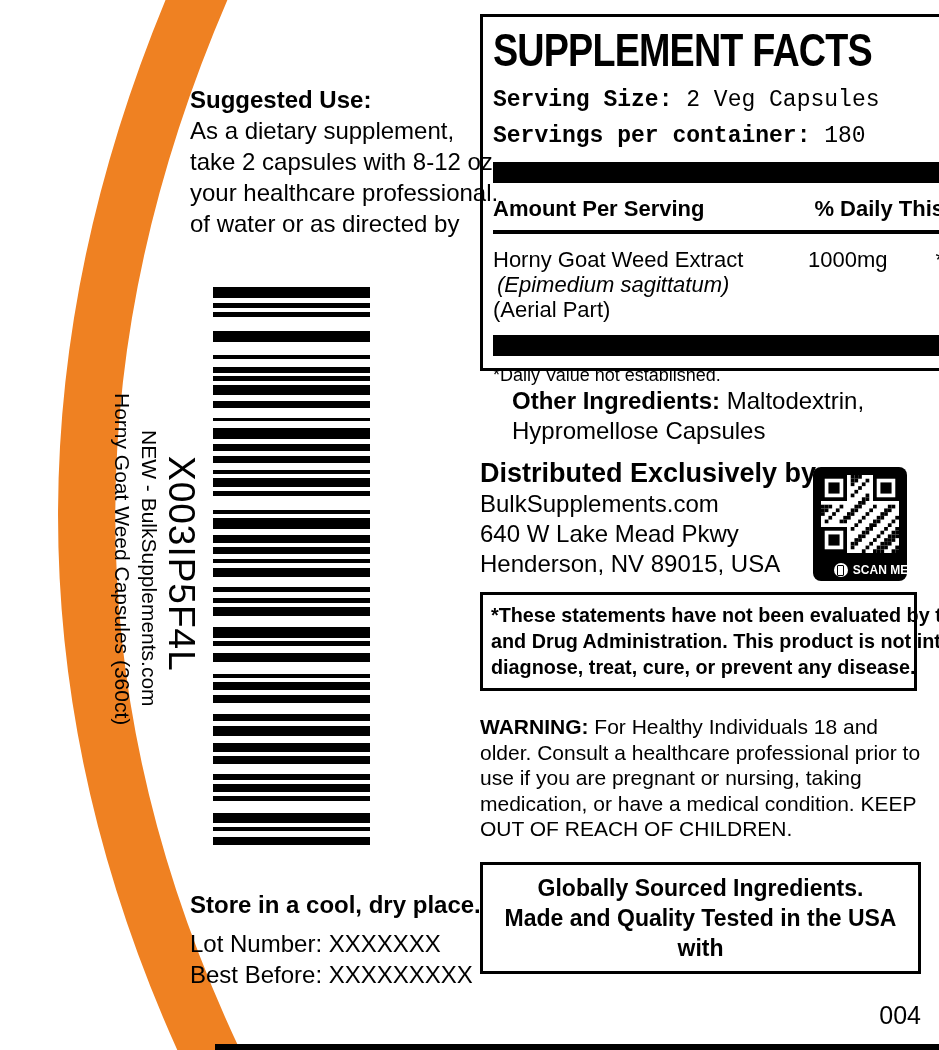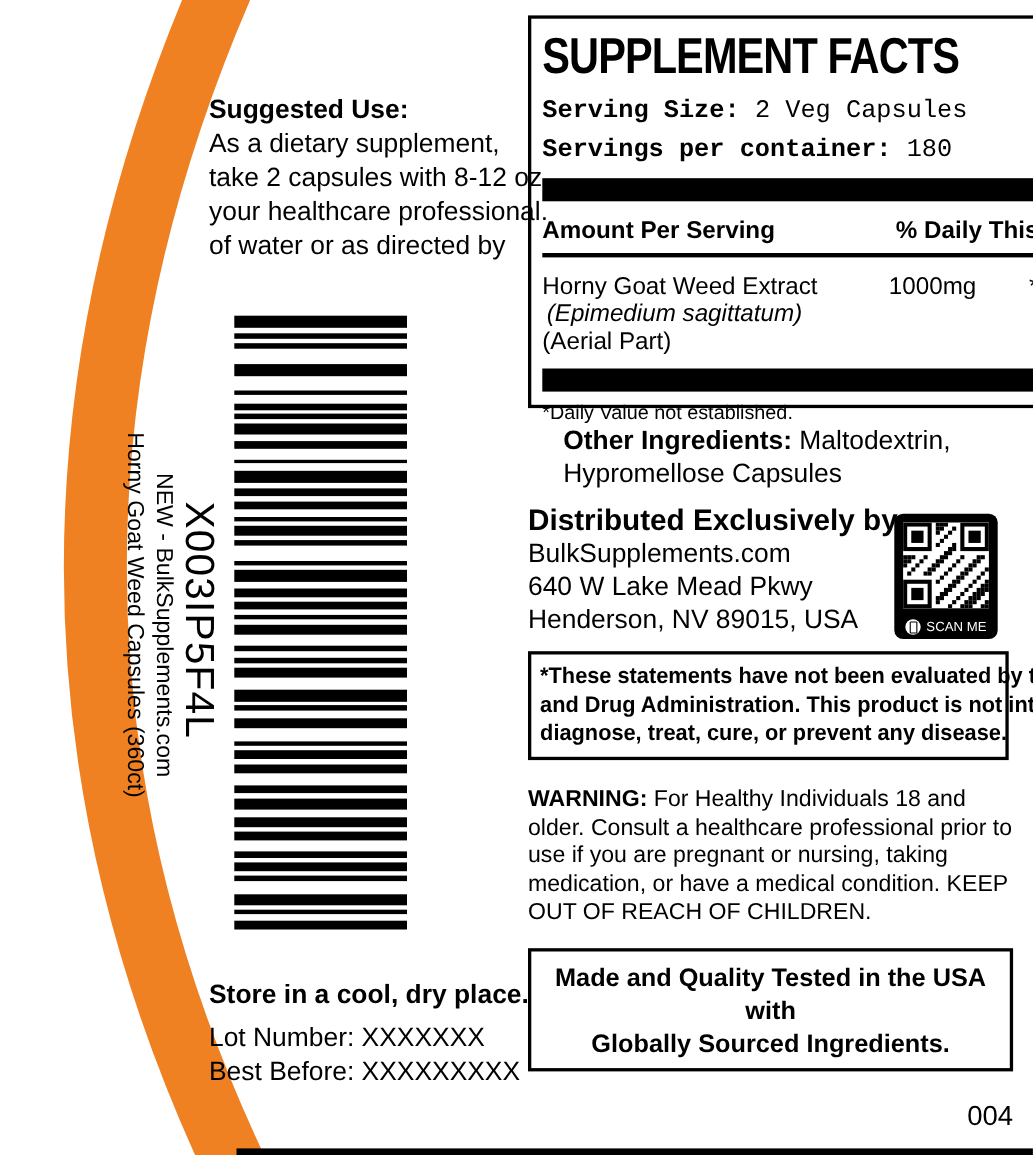--- a/index.html
+++ b/index.html
@@ -36,21 +36,21 @@
   .footnote{font-size:18px;margin-top:9px;}
   
   .other{left:480px;top:386px;width:430px;font-size:24px;line-height:30px;margin-left:32px;}
   .other b{font-weight:bold;}
   .dist{left:480px;top:458px;width:330px;}
   .dist .ttl{font-size:27px;font-weight:bold;white-space:nowrap;}
   .dist .ln{font-size:24px;line-height:30px;}
   .dist .ln:first-of-type{margin-top:6px;}
   .qr-wrap{left:813px;top:467px;width:94px;height:114px;background:#000;border-radius:8px;padding:0;}
   .qr-inner{position:absolute;left:8px;top:8px;width:78px;height:78px;background:#fff;}
-  .scanme{position:absolute;left:0;bottom:4px;width:100%;display:flex;align-items:center;justify-content:center;gap:5px;color:#fff;font-size:12px;}
+  .scanme{position:absolute;left:11px;bottom:4px;width:100%;display:flex;align-items:center;justify-content:center;gap:5px;color:#fff;font-size:12px;font-weight:bold;}
   .phone-dot{width:14px;height:14px;border-radius:50%;background:#fff;display:flex;align-items:center;justify-content:center;}
   .phone-dot span{display:block;width:5px;height:9px;border:1px solid #000;border-radius:1px;}
   .disclaimer{left:480px;top:592px;width:437px;border:3px solid #000;box-sizing:border-box;padding:7px 8px 8px 8px;}
   .disclaimer .dl{font-size:20.5px;font-weight:bold;line-height:26px;white-space:nowrap;transform:scaleX(.965);transform-origin:left center;}
   .warning{left:480px;top:714px;width:452px;font-size:21px;line-height:25.5px;}
   .warning b{font-weight:bold;}
   .usabox{left:480px;top:862px;width:441px;border:3px solid #000;box-sizing:border-box;padding:8px 6px;text-align:center;font-size:23px;font-weight:bold;line-height:30px;}
   .pagenum{right:18px;top:1001px;font-size:25px;}
   .bottom-bar{left:215px;bottom:0;right:0;height:6px;background:#000;}
 </style>
@@ -282,22 +282,22 @@
     <div class="dl">*These statements have not been evaluated by the Food</div>
     <div class="dl">and Drug Administration. This product is not intended to</div>
     <div class="dl">diagnose, treat, cure, or prevent any disease.</div>
   </div>
 
   <div class="abs warning">
     <b>WARNING:</b><span> For Healthy Individuals 18 and older. Consult a healthcare professional prior to use if you are pregnant or nursing, taking medication, or have a medical condition. KEEP OUT OF REACH OF CHILDREN.</span>
   </div>
 
   <div class="abs usabox">
+    <div>Globally Sourced Ingredients.</div>
     <div>Made and Quality Tested in the USA with</div>
-    <div>Globally Sourced Ingredients.</div>
   </div>
 
   <div class="abs storage">Store in a cool, dry place.</div>
   <div class="abs bestline">Best Before: XXXXXXXXX</div>
   <div class="abs lotline">Lot Number: XXXXXXX</div>
 
   <div class="abs pagenum">004</div>
   <div class="abs bottom-bar"></div>
 </div>
 

